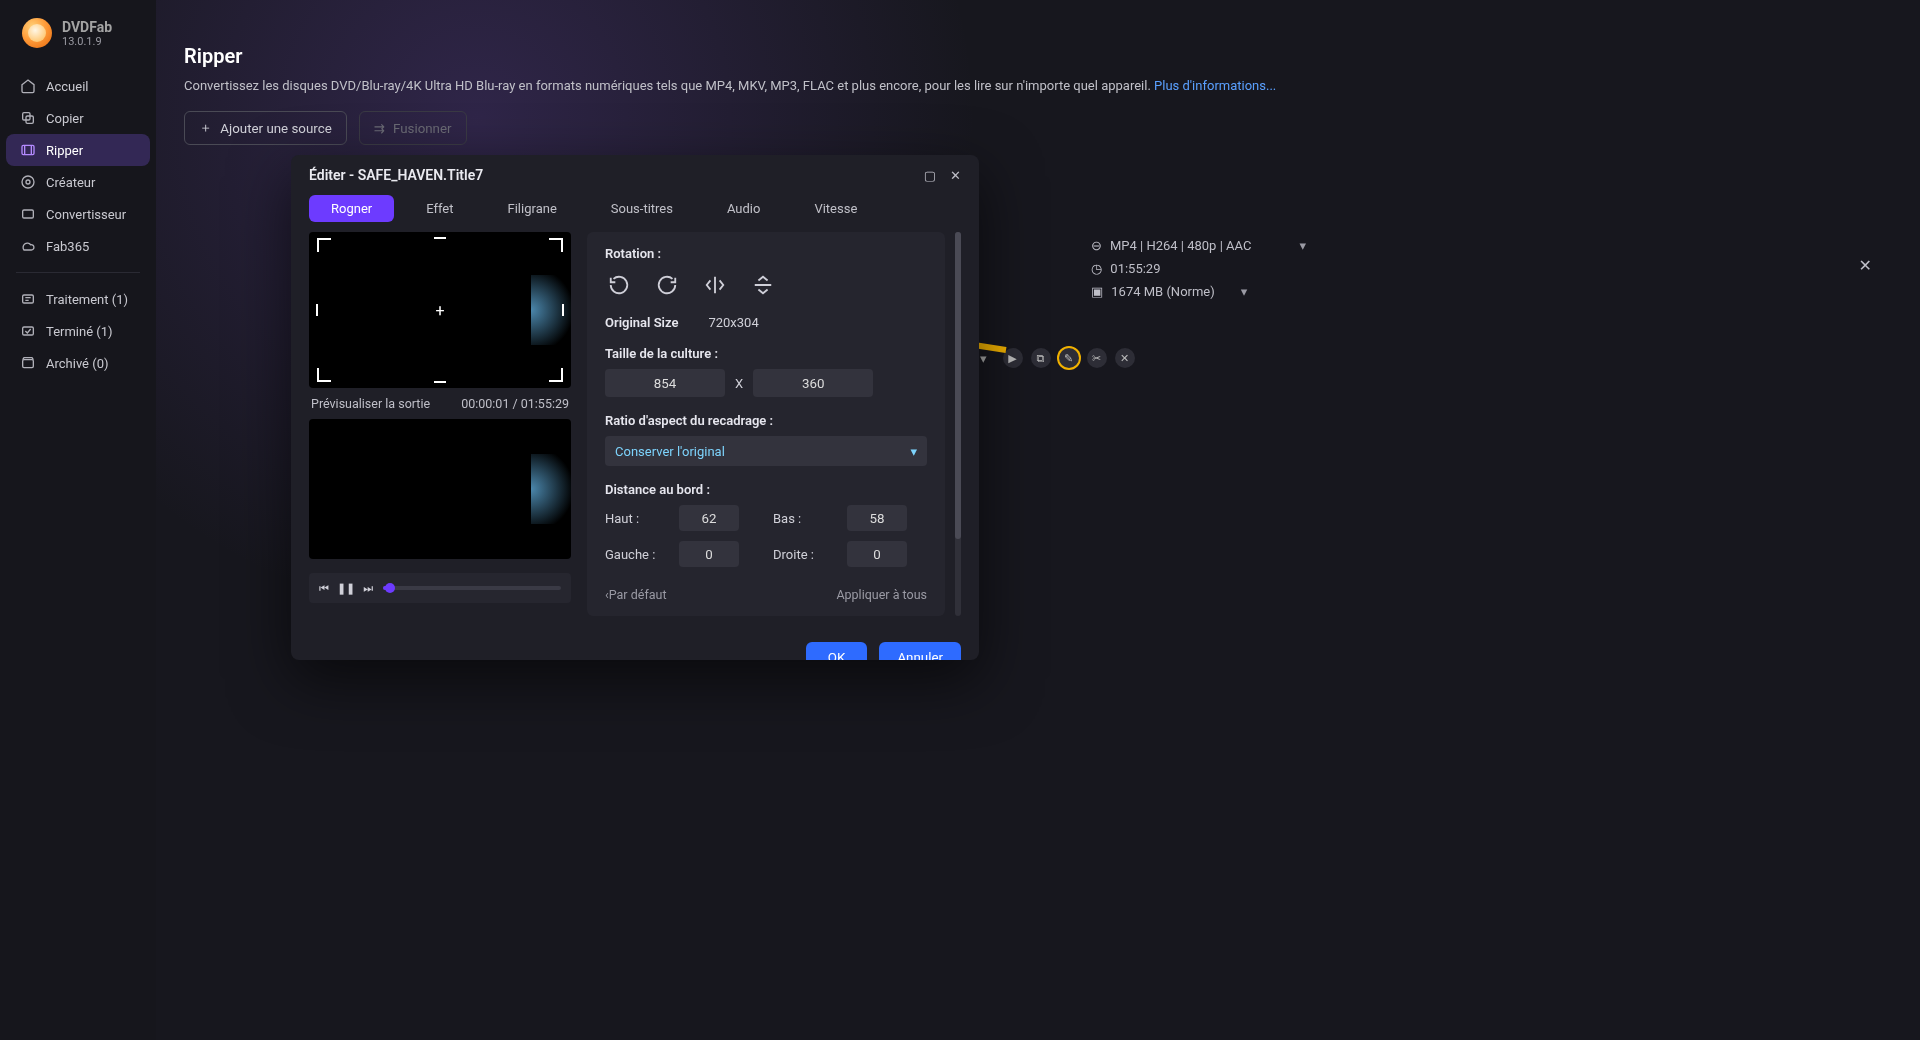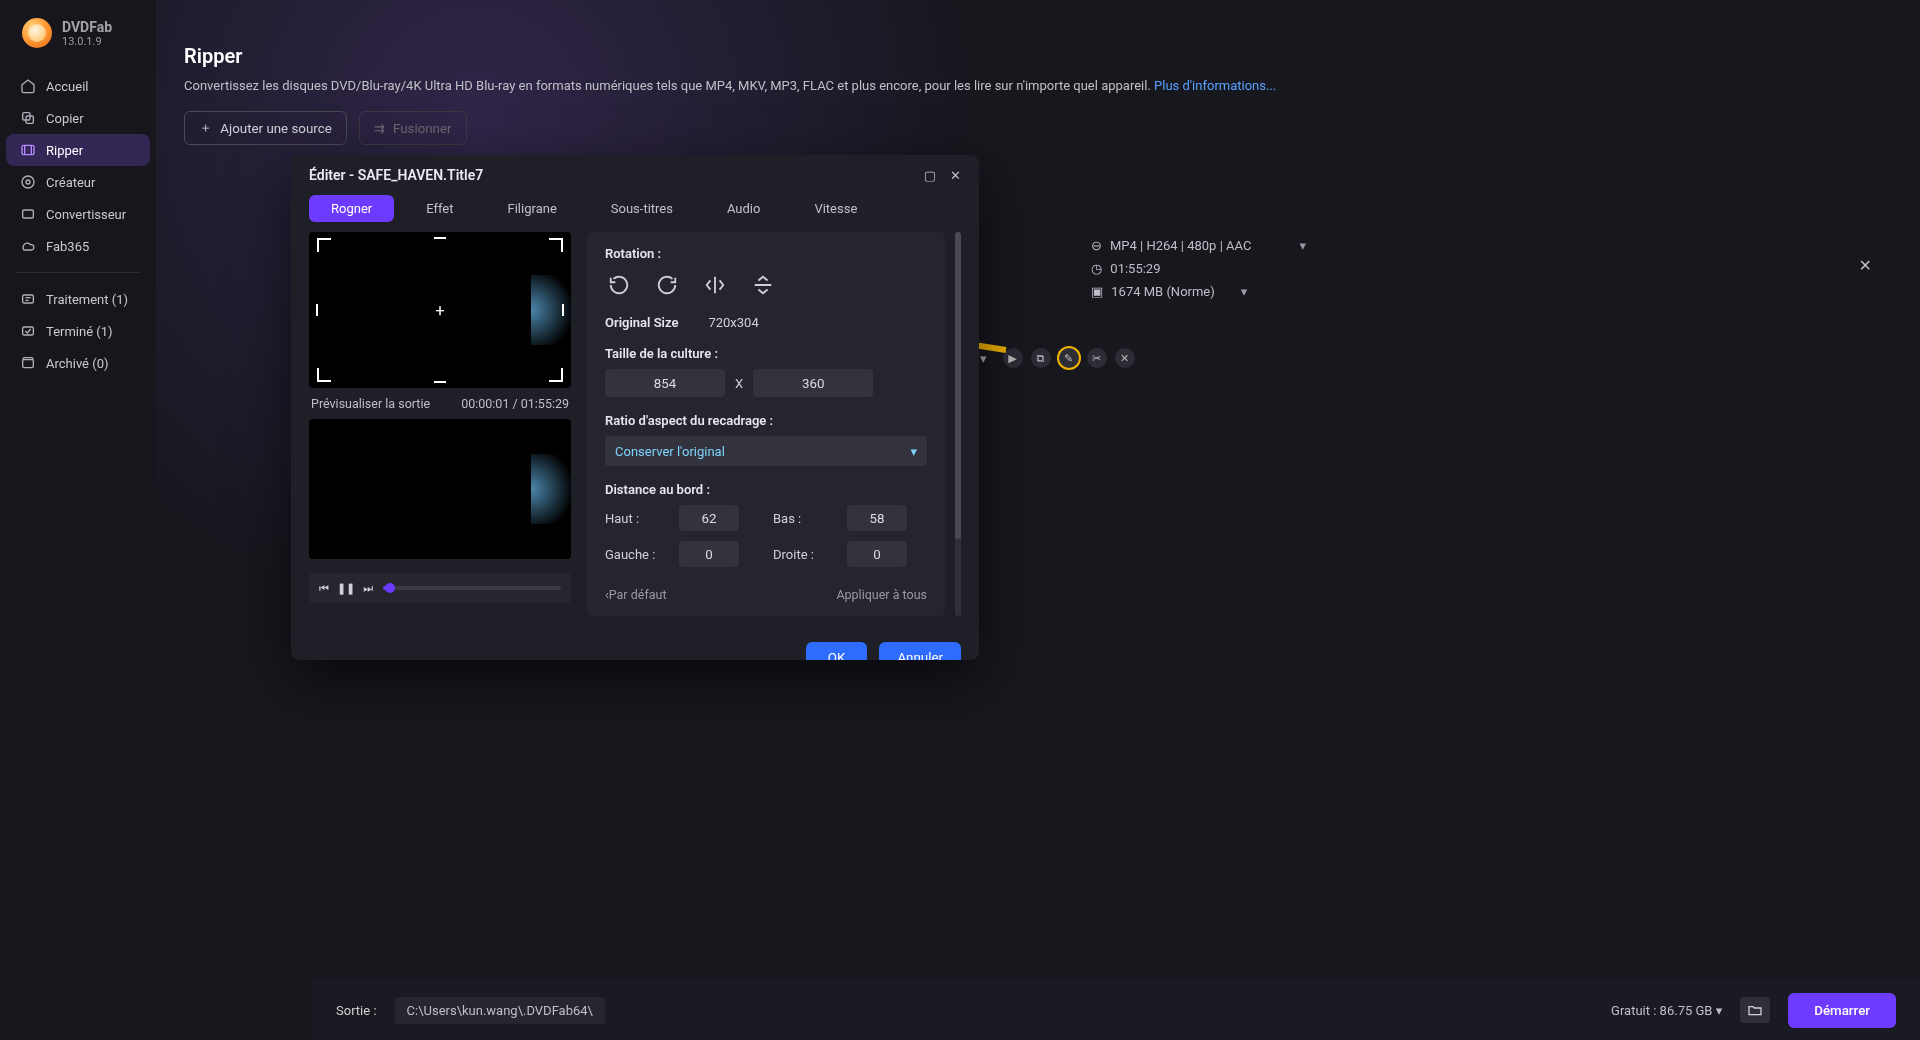--- a/index.html
+++ b/index.html
@@ -414,25 +414,13 @@
             <div class="scroll-thumb"></div>
           </div>
       </div>
     </div>
     <div class="modal-footer">
       <button class="btn-primary">OK</button>
       <button class="btn-secondary">Annuler</button>
     </div>
   </div>
 
-  <div class="footer">
-    <span>Sortie :</span>
-    <span class="outpath">C:\Users\kun.wang\.DVDFab64\</span>
-    <div class="spacer"></div>
-    <span class="free">Gratuit : 86.75 GB ▾</span>
-    <span class="folder">
-        <svg width="16" height="16" viewBox="0 0 24 24" fill="none" stroke="currentColor" stroke-width="2">
-          <path d="M3 7h6l2 2h10v10H3z"></path>
-        </svg>
-      </span>
-    <button class="start">Démarrer</button>
-  </div>
 </div>
 
 </body></html>

